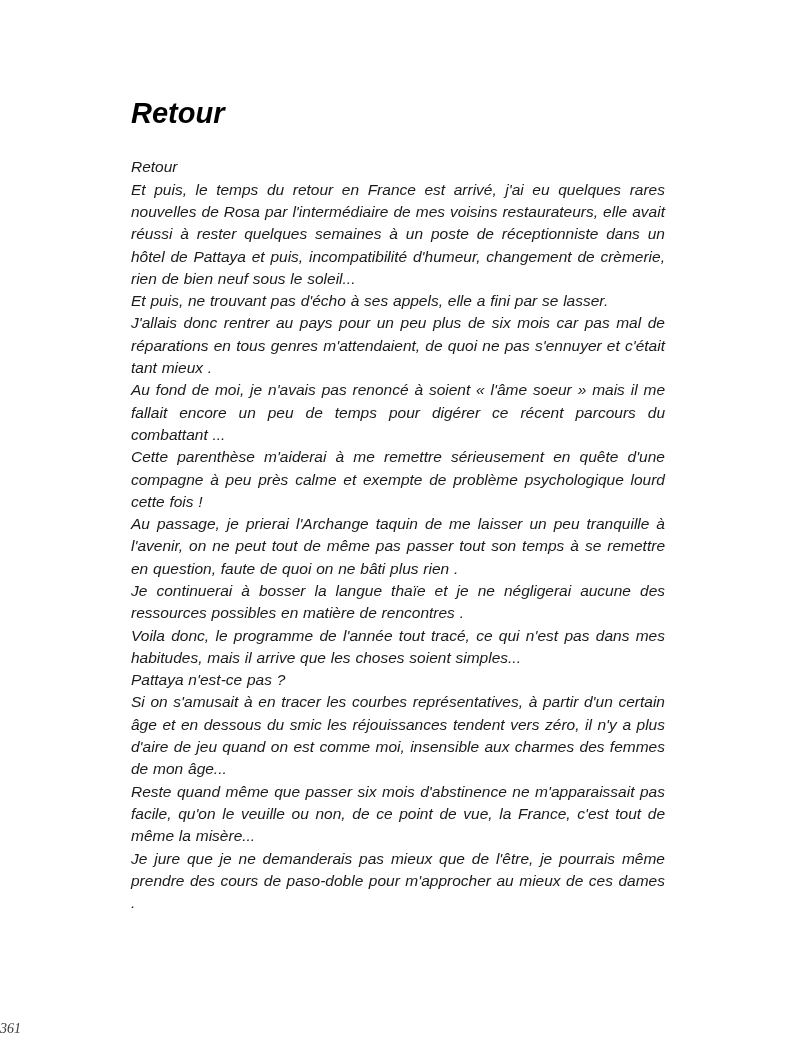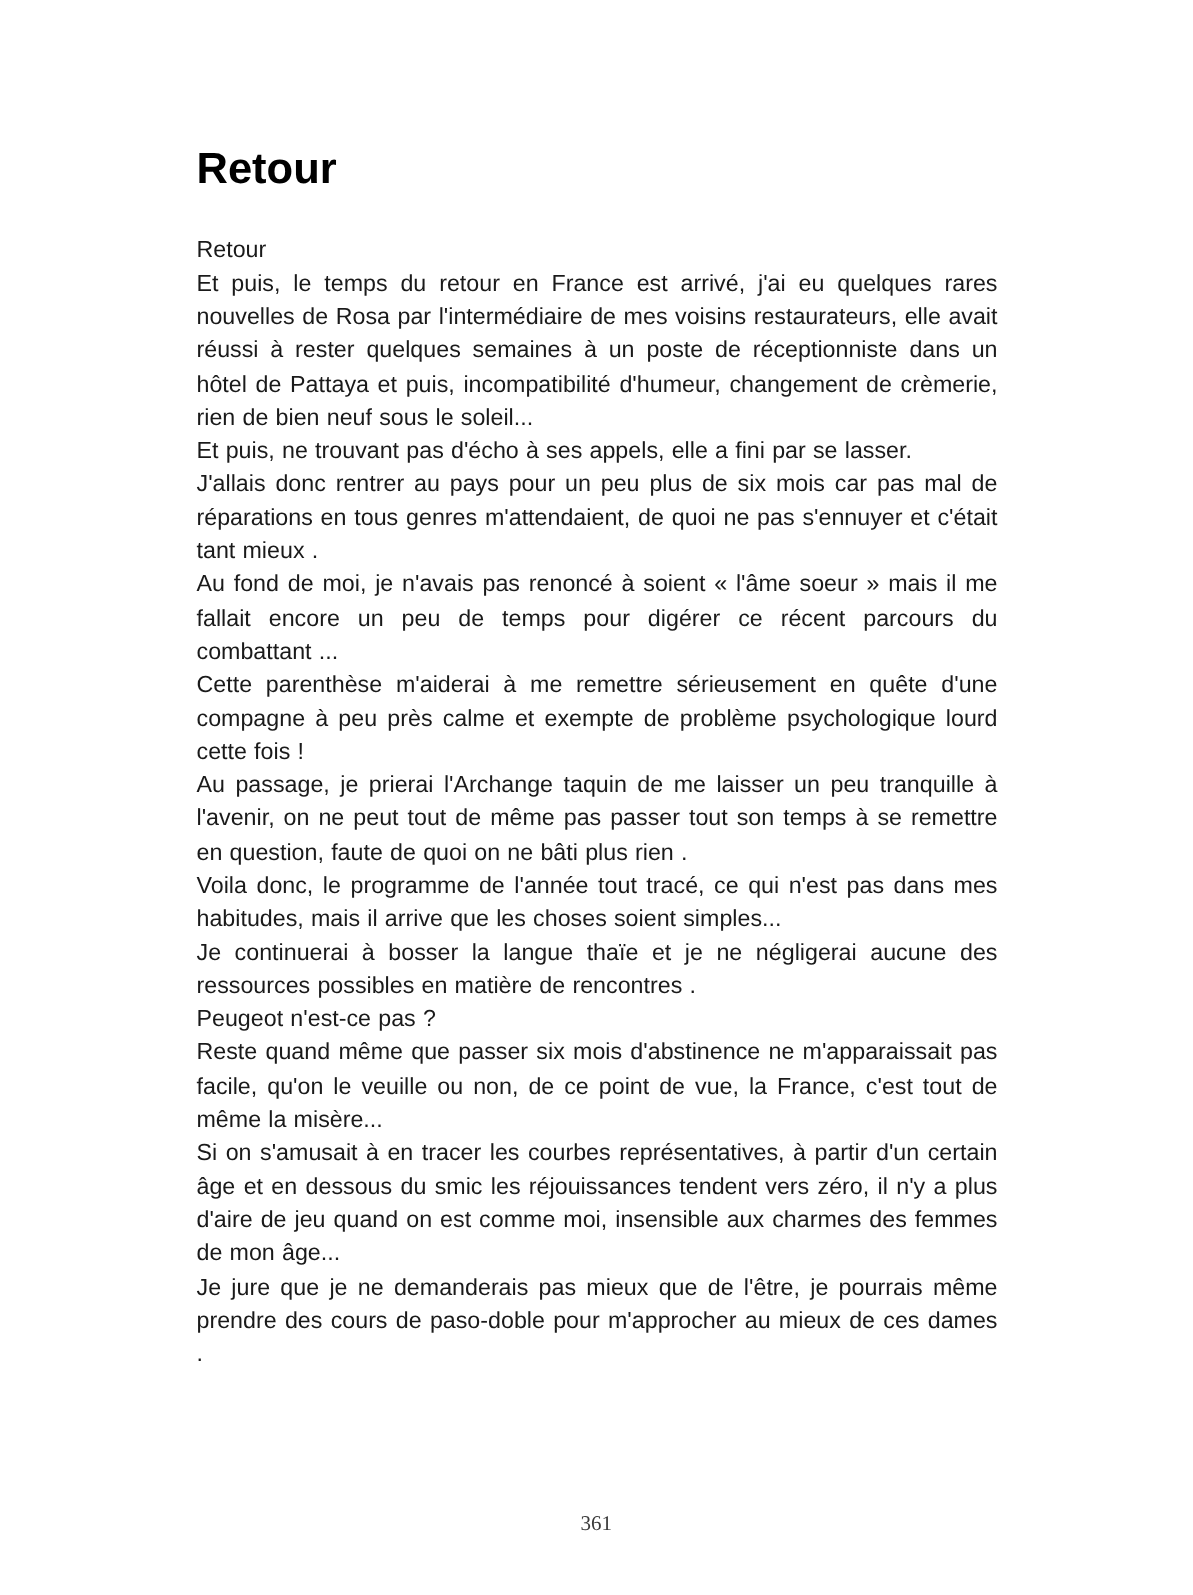--- a/index.html
+++ b/index.html
@@ -1,15 +1,15 @@
 <!DOCTYPE html>
 <html><head>
 <meta charset="utf-8">
 <style>
-  * { box-sizing: border-box; }
+  * { box-sizing: border-box; font-style: italic; }
   html, body { margin: 0; padding: 0; }
   body {
     width: 795px;
     height: 1063px;
     background: #ffffff;
     position: relative;
     font-family: "Liberation Sans", sans-serif;
     color: #000000;
     overflow: hidden;
   }
@@ -36,43 +36,42 @@
     font-size: 15.5px;
     line-height: 22.3px;
     text-align: justify;
     color: #1a1a1a;
     word-spacing: 0.5px;
   }
   .page-number {
     position: absolute;
     left: 0;
     width: 100%;
-    bottom: 38px;
-    text-align: center;
+    bottom: 26px;
     font-family: "Liberation Serif", serif;
     font-size: 14px;
     color: #3a3a3a;
   }
 </style>
 </head>
 <body>
 
 <div class="page">
   <div class="content">
     <h1 class="chapter-title">Retour</h1>
     <div class="paragraphs">
       <p>Retour</p>
       <p>Et puis, le temps du retour en France est arrivé, j'ai eu quelques rares nouvelles de Rosa par l'intermédiaire de mes voisins restaurateurs, elle avait réussi à rester quelques semaines à un poste de réceptionniste dans un hôtel de Pattaya et puis, incompatibilité d'humeur, changement de crèmerie, rien de bien neuf sous le soleil...</p>
       <p>Et puis, ne trouvant pas d'écho à ses appels, elle a fini par se lasser.</p>
       <p>J'allais donc rentrer au pays pour un peu plus de six mois car pas mal de réparations en tous genres m'attendaient, de quoi ne pas s'ennuyer et c'était tant mieux .</p>
       <p>Au fond de moi, je n'avais pas renoncé à soient « l'âme soeur » mais il me fallait encore un peu de temps pour digérer ce récent parcours du combattant ...</p>
       <p>Cette parenthèse m'aiderai à me remettre sérieusement en quête d'une compagne à peu près calme et exempte de problème psychologique lourd cette fois !</p>
       <p>Au passage, je prierai l'Archange taquin de me laisser un peu tranquille à l'avenir, on ne peut tout de même pas passer tout son temps à se remettre en question, faute de quoi on ne bâti plus rien .</p>
+      <p>Je continuerai à bosser la langue thaïe et je ne négligerai aucune des ressources possibles en matière de rencontres .</p>
       <p>Voila donc, le programme de l'année tout tracé, ce qui n'est pas dans mes habitudes, mais il arrive que les choses soient simples...</p>
-      <p>Je continuerai à bosser la langue thaïe et je ne négligerai aucune des ressources possibles en matière de rencontres .</p>
-      <p>Peugeot n'est-ce pas ?</p>
+      <p>Pattaya n'est-ce pas ?</p>
+      <p>Si on s'amusait à en tracer les courbes représentatives, à partir d'un certain âge et en dessous du smic les réjouissances tendent vers zéro, il n'y a plus d'aire de jeu quand on est comme moi, insensible aux charmes des femmes de mon âge...</p>
       <p>Reste quand même que passer six mois d'abstinence ne m'apparaissait pas facile, qu'on le veuille ou non, de ce point de vue, la France, c'est tout de même la misère...</p>
-      <p>Si on s'amusait à en tracer les courbes représentatives, à partir d'un certain âge et en dessous du smic les réjouissances tendent vers zéro, il n'y a plus d'aire de jeu quand on est comme moi, insensible aux charmes des femmes de mon âge...</p>
       <p>Je jure que je ne demanderais pas mieux que de l'être, je pourrais même prendre des cours de paso-doble pour m'approcher au mieux de ces dames .</p>
     </div>
   </div>
   <div class="page-number">361</div>
 </div>
 
 </body></html>

